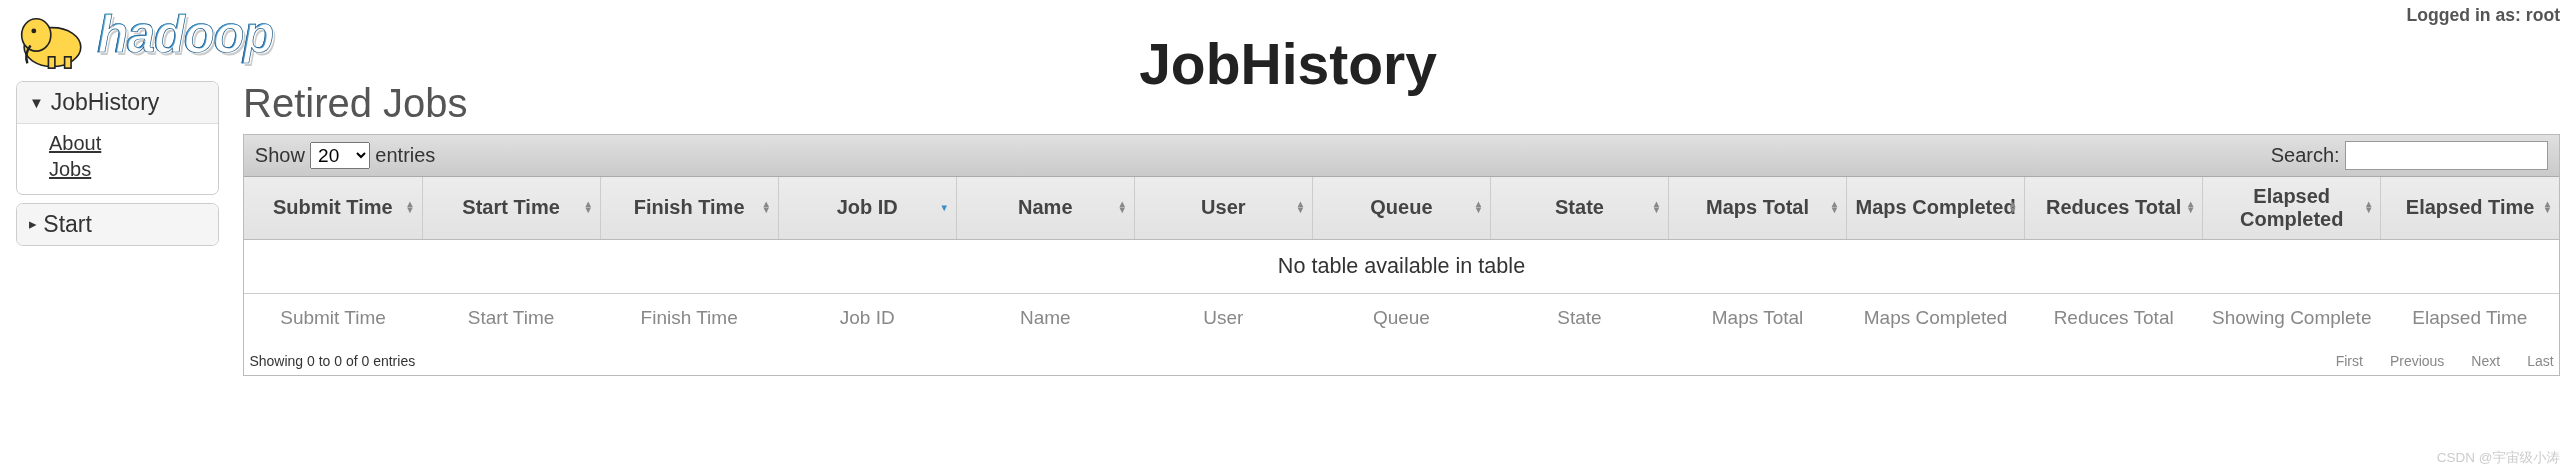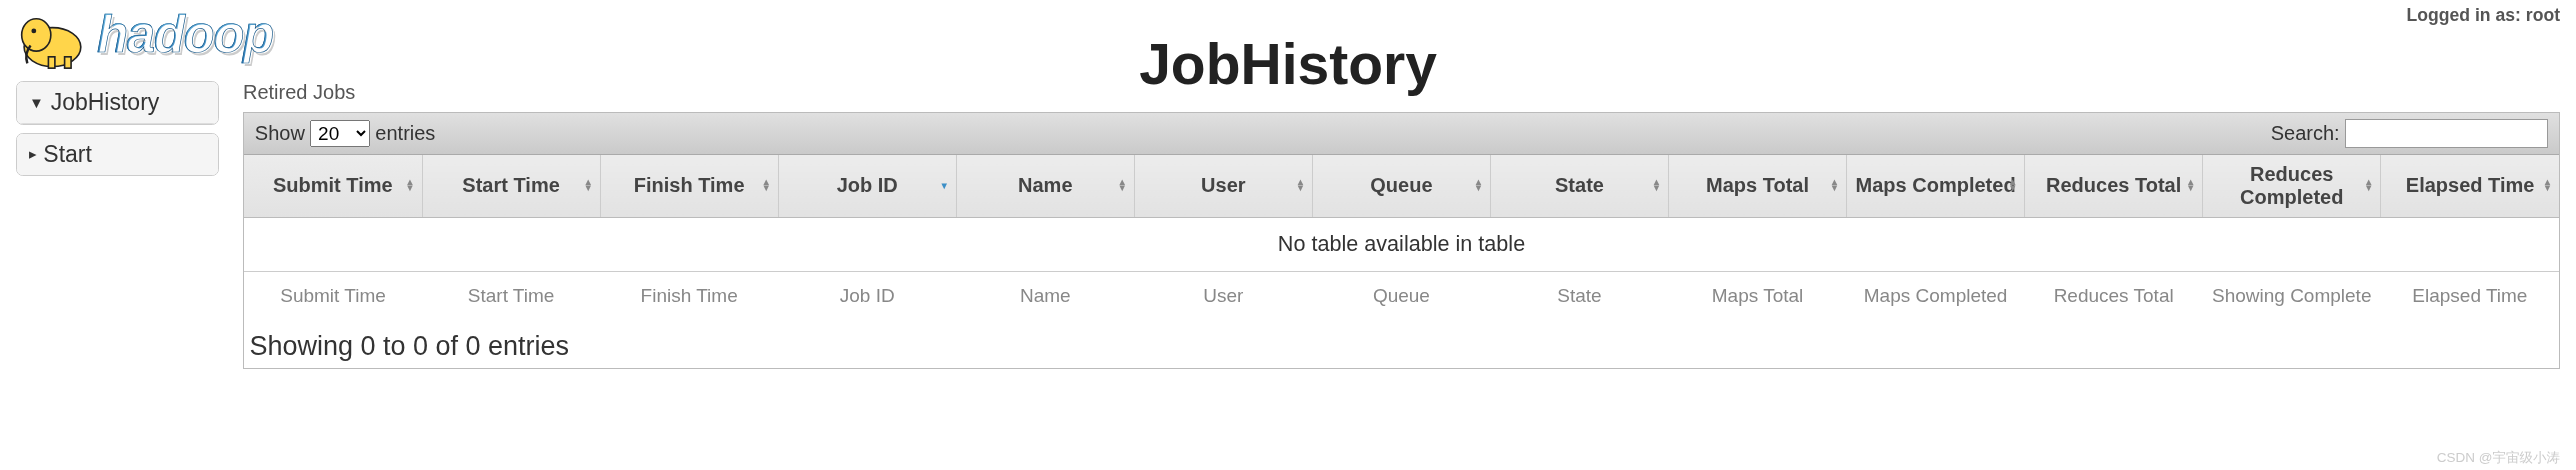--- a/index.html
+++ b/index.html
@@ -92,21 +92,21 @@
       font-size: 20px;
       color: #333;
       text-decoration: underline;
       margin-bottom: 2.7px;
       cursor: pointer;
     }
     .main {
       flex: 1;
     }
     .section-title {
-      font-size: 20px;
+      font-size: 40px;
       font-weight: normal;
       color: #555;
       margin-bottom: 8px;
     }
     .table-wrap {
       border: 0.7px solid #bbb;
     }
     .table-controls {
       background: linear-gradient(180deg, #e0e0e0 0%, #cacaca 100%);
       padding: 5.4px 10.8px;
@@ -172,21 +172,21 @@
       font-size: 19px;
       font-weight: normal;
       color: #888;
       text-align: center;
     }
     .table-footer {
       display: flex;
       justify-content: space-between;
       align-items: center;
       padding: 10.8px 5.4px 5.4px 5.4px;
-      font-size: 27px;
+      font-size: 14px;
       color: #333;
     }
     .pagination {
       display: flex;
       gap: 27px;
       color: #888;
     }
     .pagination span {
       cursor: pointer;
     }
@@ -220,20 +220,24 @@
   <h1 class="page-title">JobHistory</h1>
 </div>
 
 <div class="body-layout">
   <div class="sidebar">
     <div class="nav-group">
       <div class="nav-header">
         <span class="arrow">▼</span>
         <span>JobHistory</span>
       </div>
+      <div class="nav-body">
+        <a class="nav-link">About</a>
+        <a class="nav-link">Jobs</a>
+      </div>
     </div>
     <div class="nav-group">
       <div class="nav-header" style="border-bottom:none;">
         <span class="arrow">▸</span>
         <span>Start</span>
       </div>
     </div>
   </div>
 
   <div class="main">
@@ -291,21 +295,21 @@
                   <span>▼</span>
                 </span></th>
               <th><span>Maps Completed</span><span class="sort-arrows">
                   <span>▲</span>
                   <span>▼</span>
                 </span></th>
               <th><span>Reduces Total</span><span class="sort-arrows">
                   <span>▲</span>
                   <span>▼</span>
                 </span></th>
-              <th><span>Reduces Completed</span><span class="sort-arrows">
+              <th><span>Elapsed Completed</span><span class="sort-arrows">
                   <span>▲</span>
                   <span>▼</span>
                 </span></th>
               <th><span>Elapsed Time</span><span class="sort-arrows">
                   <span>▲</span>
                   <span>▼</span>
                 </span></th>
             </tr>
           </thead>
         <tbody id="tbody">
@@ -327,18 +331,24 @@
               <th>Maps Completed</th>
               <th>Reduces Total</th>
               <th>Showing Complete</th>
               <th>Elapsed Time</th>
             </tr>
           </tfoot>
       </table>
 
       <div class="table-footer">
         <div>Showing 0 to 0 of 0 entries</div>
+        <div class="pagination">
+          <span>First</span>
+          <span>Previous</span>
+          <span>Next</span>
+          <span>Last</span>
+        </div>
       </div>
     </div>
     <div class="watermark">CSDN @宇宙级小涛</div>
   </div>
 </div>
 
 
 </body></html>

